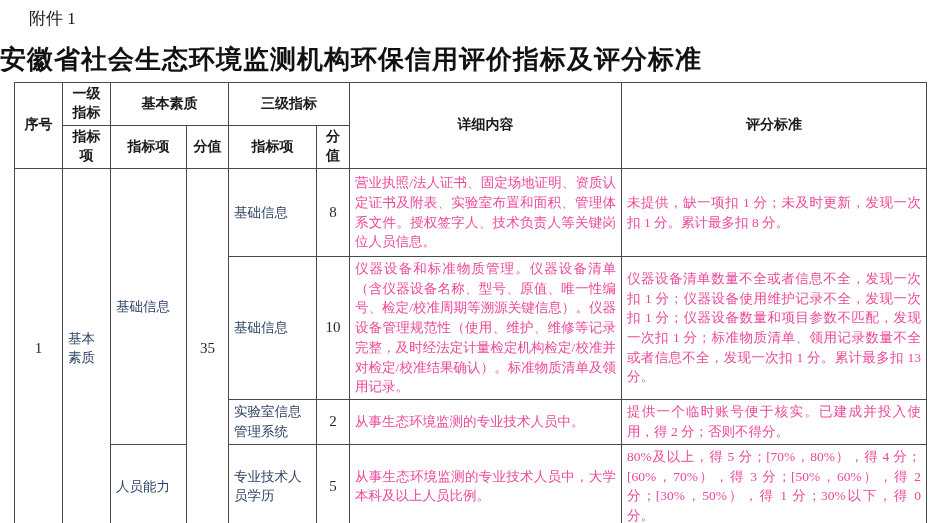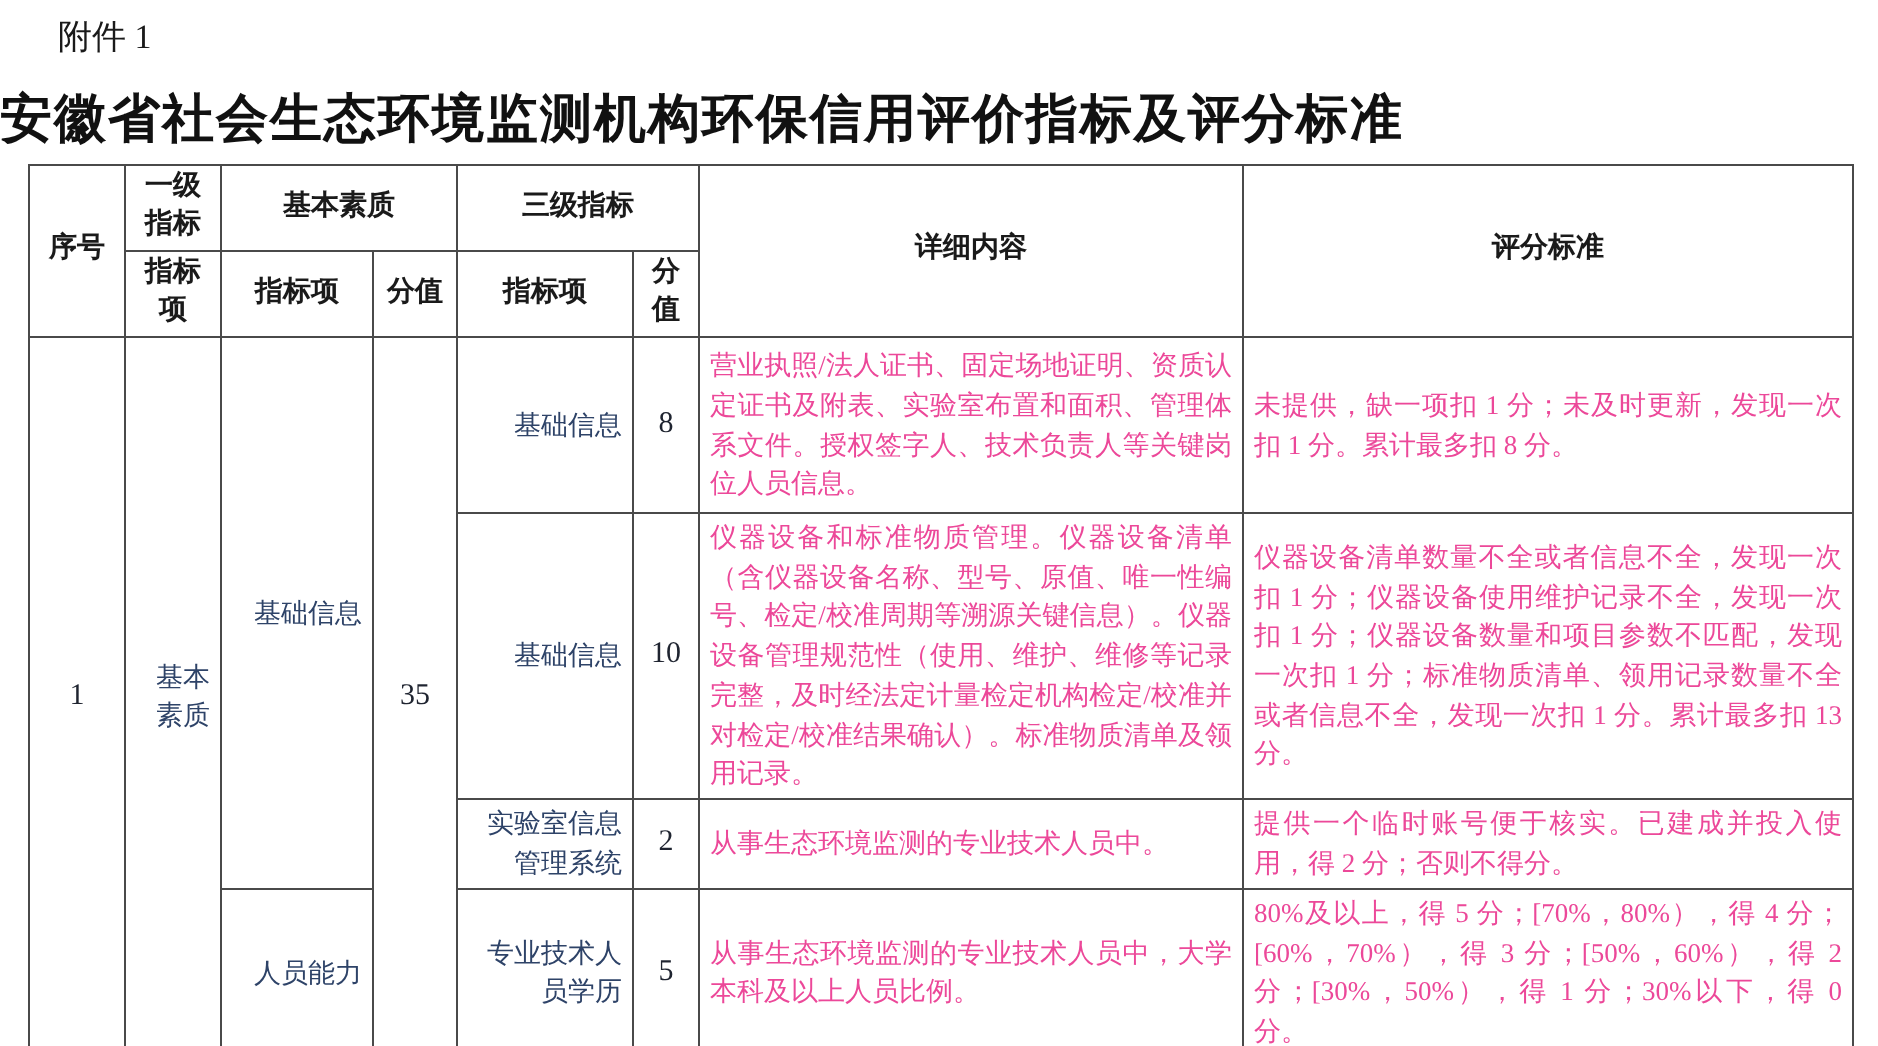--- a/index.html
+++ b/index.html
@@ -52,21 +52,21 @@
     box-sizing: border-box;
   }
   table.eval th {
     font-size: 14px;
     font-weight: 600;
     color: #1a1a1a;
     text-align: center;
     line-height: 1.35;
   }
   td.c {
-    text-align: right;
+    text-align: left;
     font-size: 13.5px;
     color: #2e4368;
     line-height: 1.45;
   }
   td.num {
     text-align: center;
     font-size: 15px;
     color: #1f2430;
     font-family: "Liberation Serif", "DejaVu Serif", serif;
   }

